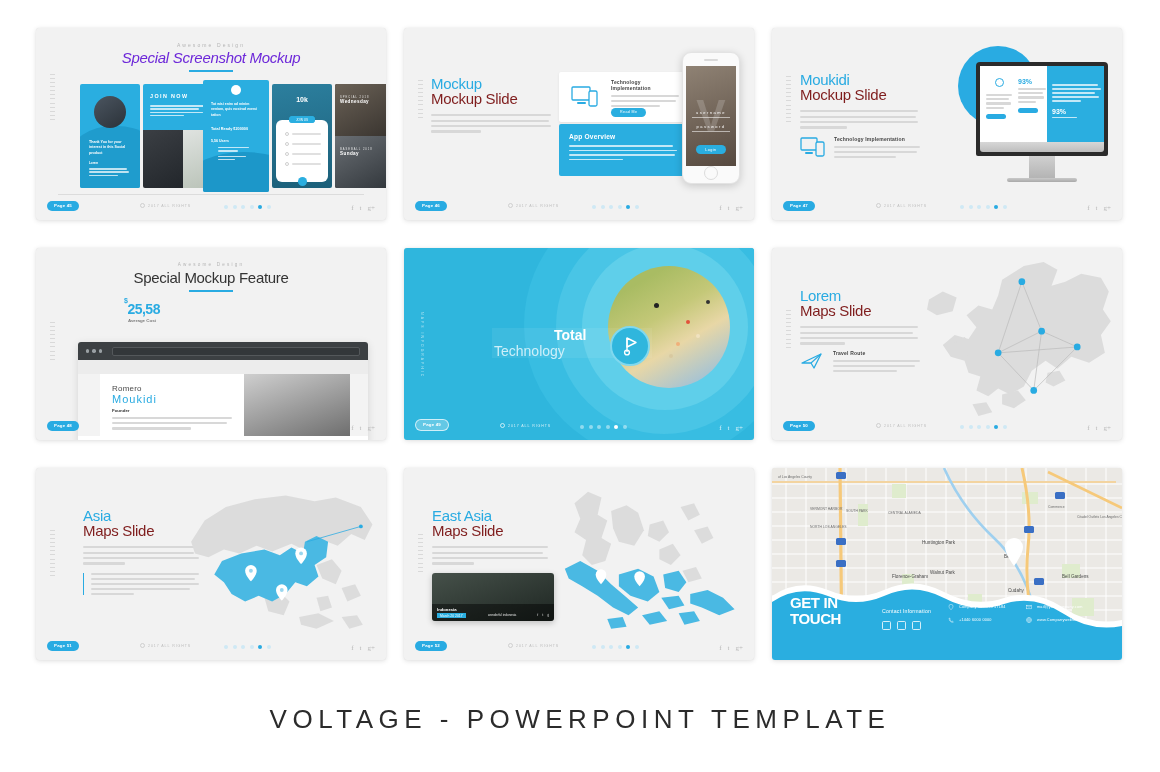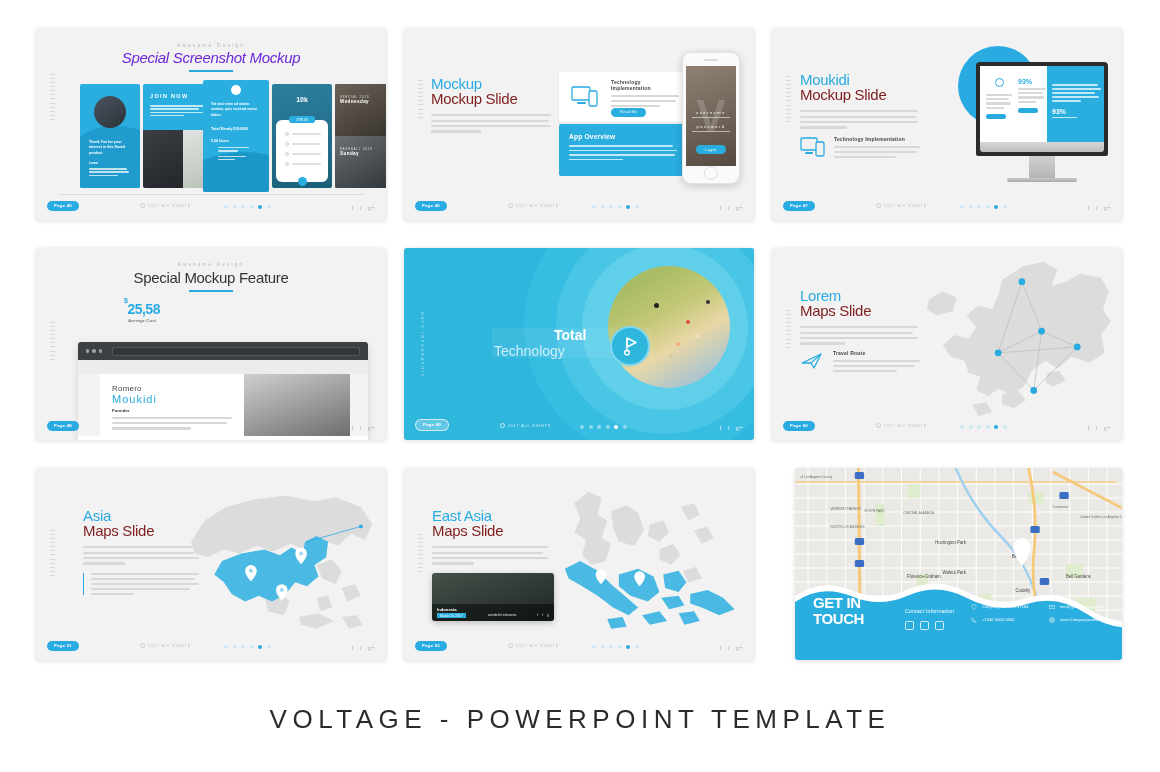--- a/index.html
+++ b/index.html
@@ -211,21 +211,21 @@
       border-radius:50%; background:#2fb6dd; border:2px solid #7fd8ef;
       display:flex; align-items:center; justify-content:center; }
   .s5-rail { position:absolute; left:16px; top:64px; writing-mode:vertical-rl;
       font-size:3.4px; letter-spacing:2px; color:rgba(255,255,255,.65); }
 
   
   .map-wrap { position:absolute; right:6px; top:10px; bottom:14px; width:210px; }
   .map-svg { width:100%; height:100%; }
 
   
-  .s9 { background:#e9eae4;margin-left:23px; }
+  .s9 { background:#e9eae4; }
   .s9-map { position:absolute; inset:0; background:#eceae6; }
   .s9-wave { position:absolute; left:0; right:0; bottom:0; height:96px; }
   .s9-git { position:absolute; left:18px; bottom:34px; color:#fff;
       font-size:15px; font-weight:bold; line-height:1.02; letter-spacing:-.4px; }
   .s9-ci { position:absolute; left:110px; bottom:46px; color:#fff;
       font-size:5.2px; letter-spacing:.2px; }
   .s9-soc { position:absolute; left:110px; bottom:30px; display:flex; gap:6px; }
   .s9-soc i { width:9px; height:9px; border:.7px solid rgba(255,255,255,.8);
       border-radius:1.5px; display:block; }
   .s9-col { position:absolute; color:#fff; font-size:3.8px; letter-spacing:.2px; }

